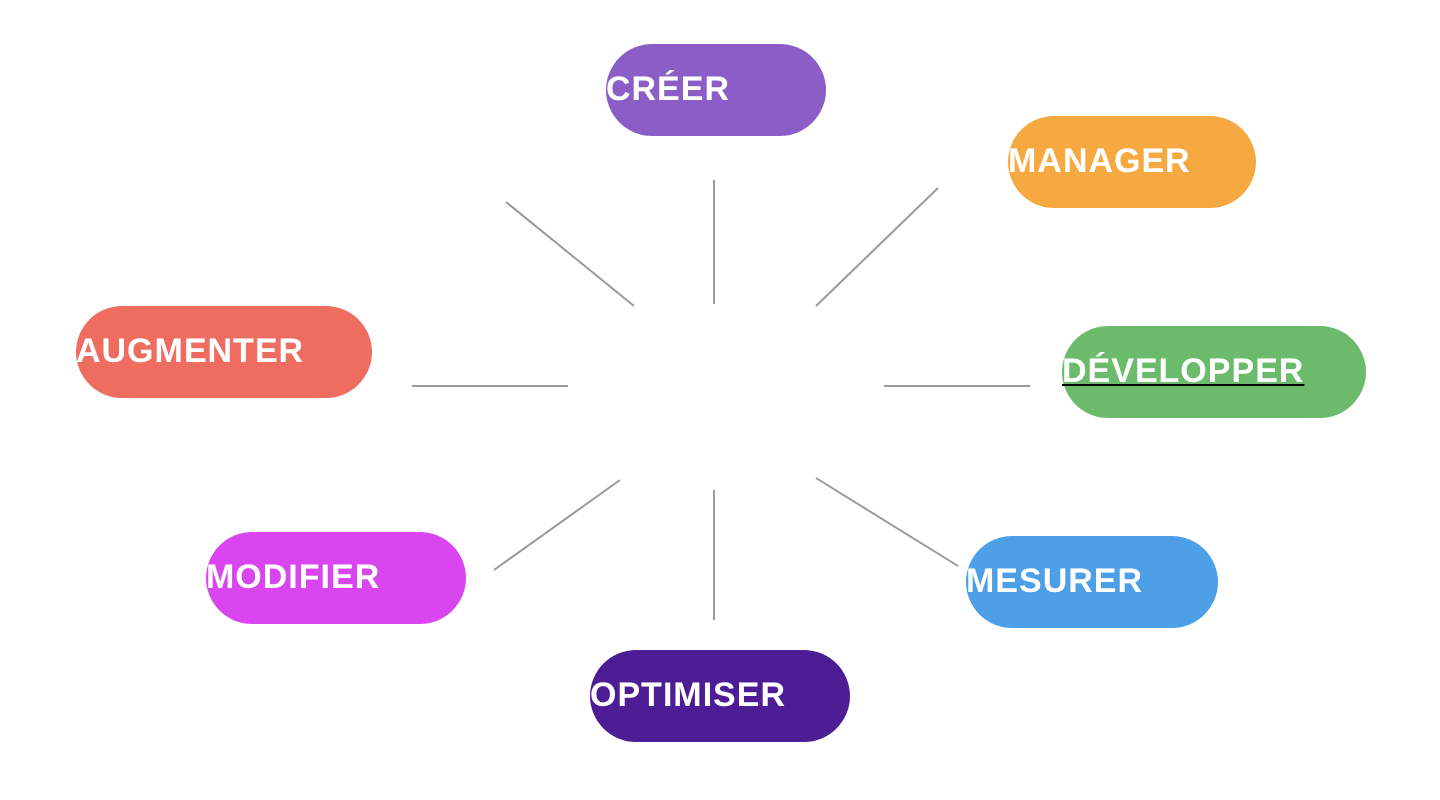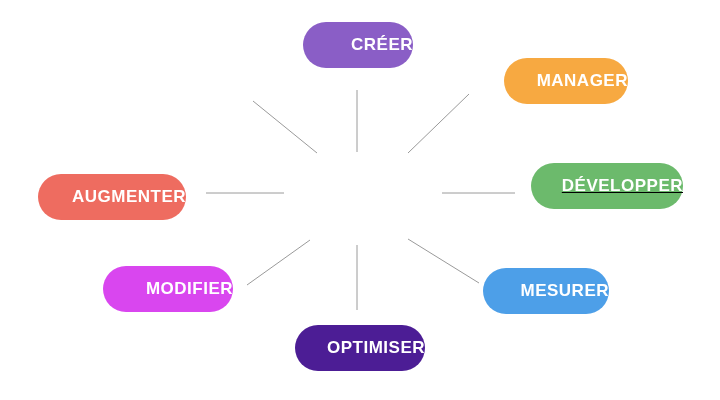--- a/index.html
+++ b/index.html
@@ -32,34 +32,34 @@
     letter-spacing: 1px;
     color: #696969;
     user-select: none;
   }
   .pill {
     position: absolute;
     height: 46px;
     border-radius: 23px;
     display: flex;
     align-items: center;
-    justify-content: flex-end;
+    justify-content: flex-start;
   }
   .pill span {
     color: #ffffff;
     font-weight: bold;
     font-size: 17px;
     letter-spacing: 0.5px;
     text-transform: uppercase;
     white-space: nowrap;
   }
   .pill-creer      { left: 303px; top: 22px;  width: 110px; }
   .pill-administrer{ left: 75px;  top: 58px;  width: 152px; }
   .pill-manager    { left: 504px; top: 58px;  width: 124px; }
-  .pill-augmenter  { left: 38px;  top: 174px; width: 148px; }
+  .pill-augmenter  { left: 38px;  top: 153px; width: 148px; }
   .pill-developper { left: 531px; top: 163px; width: 152px; }
   .pill-modifier   { left: 103px; top: 266px; width: 130px; }
   .pill-mesurer    { left: 483px; top: 268px; width: 126px; }
   .pill-optimiser  { left: 295px; top: 325px; width: 130px; }
 </style>
 </head>
 <body>
 
 <div class="canvas">
 

